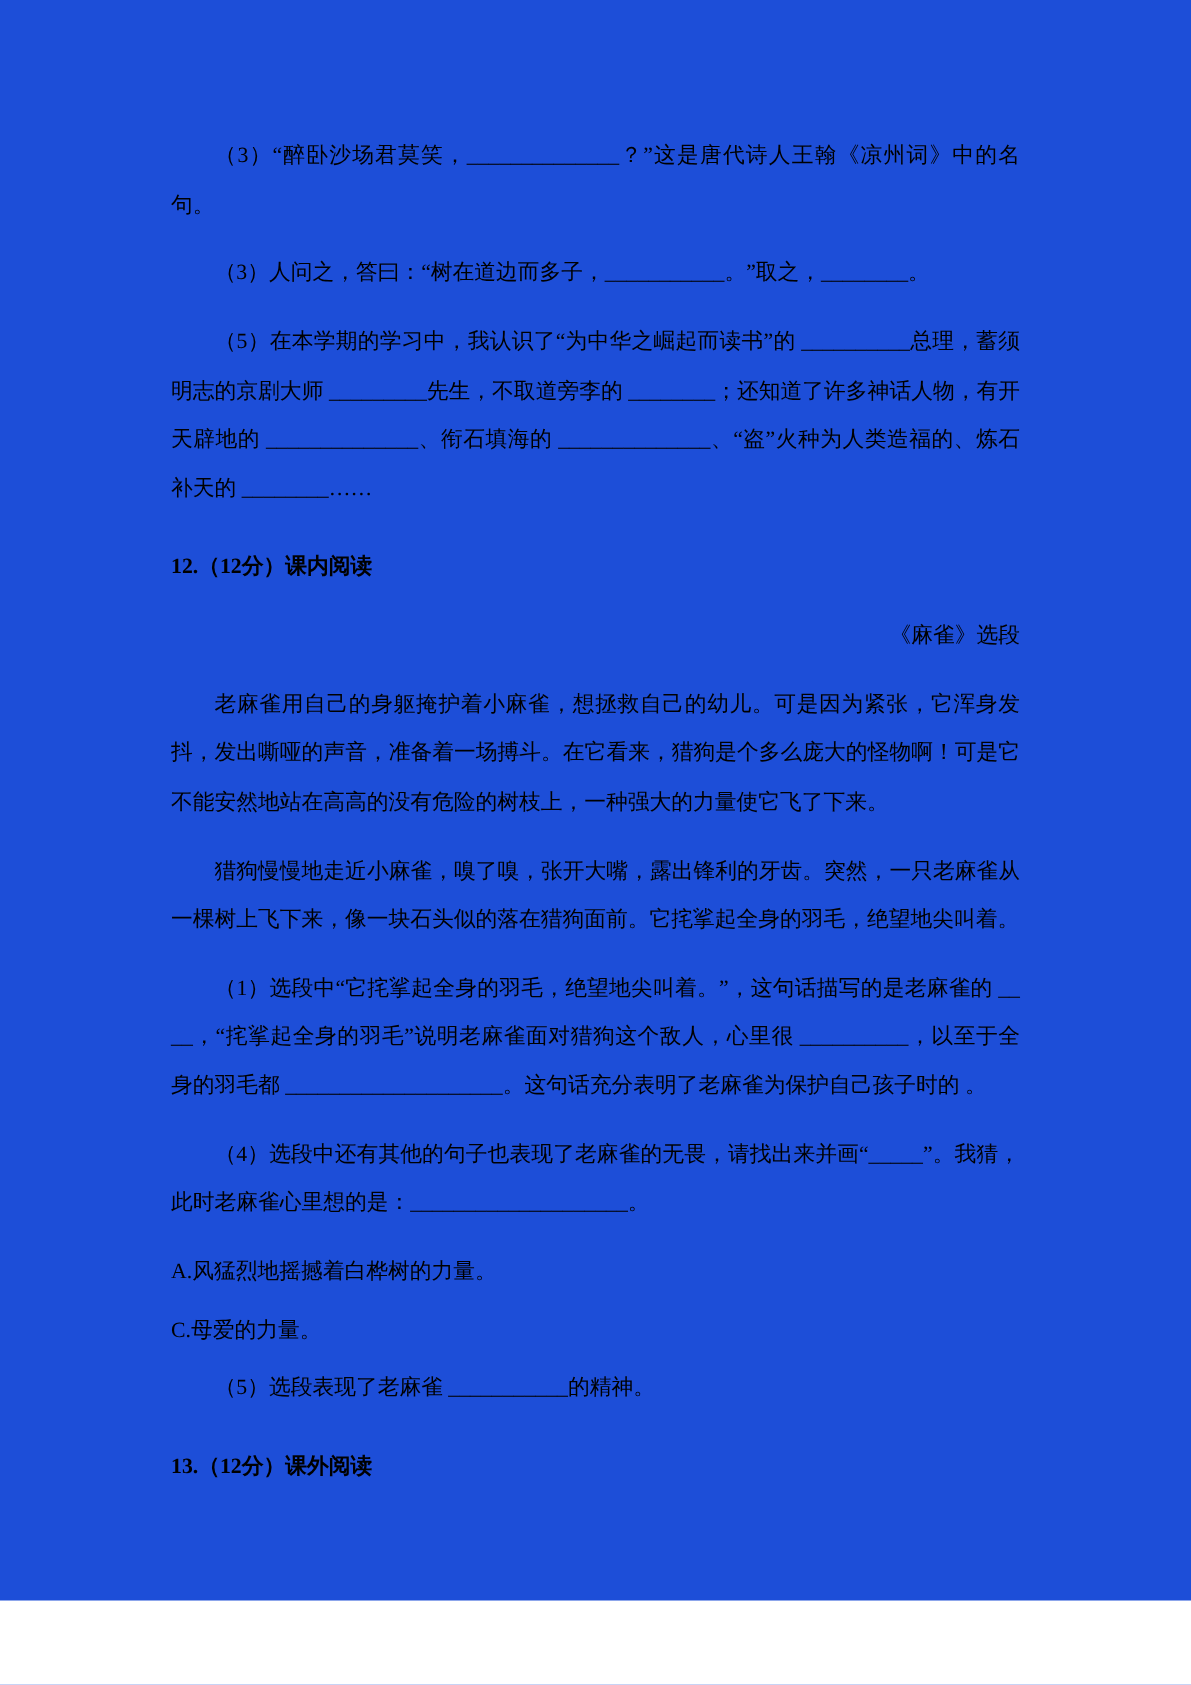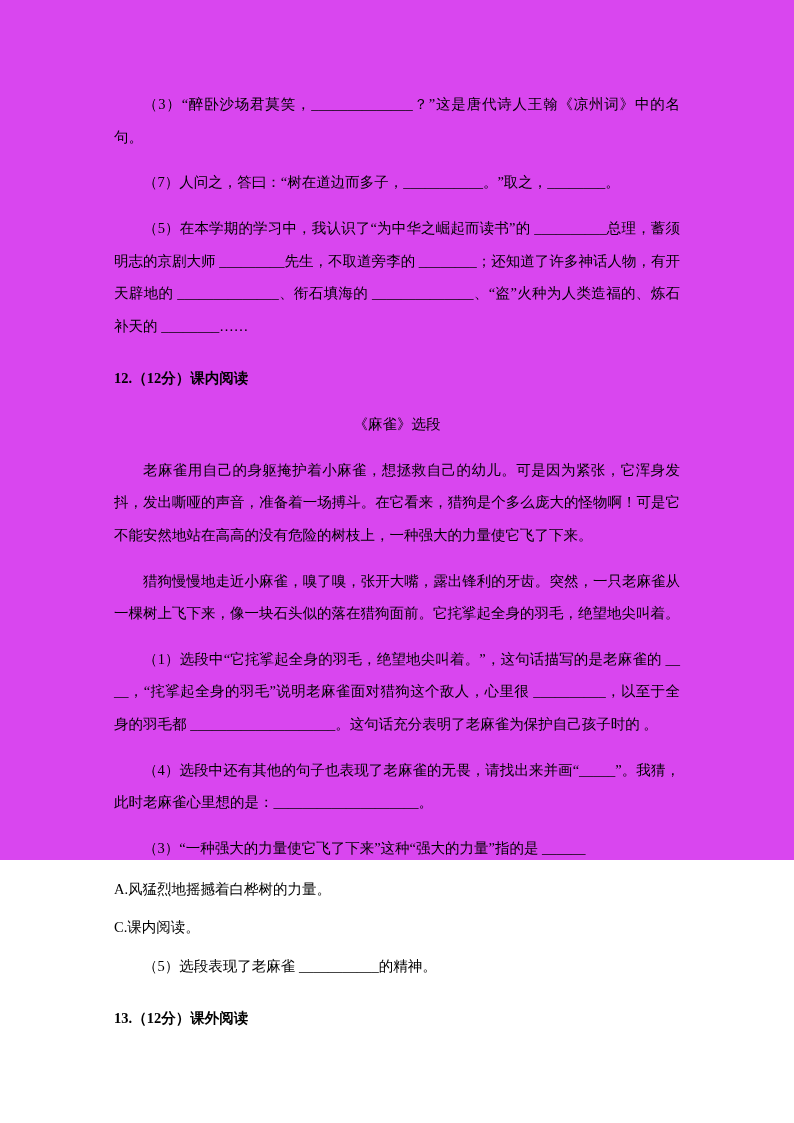--- a/index.html
+++ b/index.html
@@ -10,67 +10,66 @@
   body {
     width: 794px;
     height: 1123px;
     overflow: hidden;
     font-family: "Liberation Serif", "DejaVu Serif", serif;
     color: #000000;
   }
   .page {
     box-sizing: border-box;
     width: 794px;
-    height: 860px;
+    height: 1067px;
     padding: 88px 114px 40px 114px;
-    background: #d946ef;
+    background: #1d4ed8;
   }
   .block {
     font-size: 14.5px;
     line-height: 2.25;
     text-align: justify;
     margin: 0 0 13px 0;
     word-break: break-all;
   }
   .indent {
     text-indent: 2em;
   }
   .center {
-    text-align: center;
+    text-align: right;
     text-indent: 0;
   }
   .question-header {
     margin-top: 20px;
     font-weight: bold;
   }
   .option {
     margin-bottom: 6px;
   }
   .tight {
     margin-bottom: 8px;
   }
 </style>
 </head>
 <body>
 
 <div class="page">
 
   <div class="block indent">（3）“醉卧沙场君莫笑，______________？”这是唐代诗人王翰《凉州词》中的名句。</div>
-  <div class="block indent">（7）人问之，答曰：“树在道边而多子，___________。”取之，________。</div>
+  <div class="block indent">（3）人问之，答曰：“树在道边而多子，___________。”取之，________。</div>
   <div class="block indent">（5）在本学期的学习中，我认识了“为中华之崛起而读书”的 __________总理，蓄须明志的京剧大师 _________先生，不取道旁李的 ________；还知道了许多神话人物，有开天辟地的 ______________、衔石填海的 ______________、“盗”火种为人类造福的、炼石补天的 ________……</div>
 
   <div class="block question-header">12.（12分）课内阅读</div>
   <div class="block center">《麻雀》选段</div>
   <div class="block indent">老麻雀用自己的身躯掩护着小麻雀，想拯救自己的幼儿。可是因为紧张，它浑身发抖，发出嘶哑的声音，准备着一场搏斗。在它看来，猎狗是个多么庞大的怪物啊！可是它不能安然地站在高高的没有危险的树枝上，一种强大的力量使它飞了下来。</div>
   <div class="block indent">猎狗慢慢地走近小麻雀，嗅了嗅，张开大嘴，露出锋利的牙齿。突然，一只老麻雀从一棵树上飞下来，像一块石头似的落在猎狗面前。它挓挲起全身的羽毛，绝望地尖叫着。</div>
 
   <div class="block indent">（1）选段中“它挓挲起全身的羽毛，绝望地尖叫着。”，这句话描写的是老麻雀的 ____，“挓挲起全身的羽毛”说明老麻雀面对猎狗这个敌人，心里很 __________，以至于全身的羽毛都 ____________________。这句话充分表明了老麻雀为保护自己孩子时的 。</div>
   <div class="block indent">（4）选段中还有其他的句子也表现了老麻雀的无畏，请找出来并画“_____”。我猜，此时老麻雀心里想的是：____________________。</div>
-  <div class="block indent tight">（3）“一种强大的力量使它飞了下来”这种“强大的力量”指的是 ______</div>
 
   <div class="block option">A.风猛烈地摇撼着白桦树的力量。</div>
-  <div class="block option">C.课内阅读。</div>
+  <div class="block option">C.母爱的力量。</div>
 
   <div class="block indent">（5）选段表现了老麻雀 ___________的精神。</div>
 
   <div class="block question-header">13.（12分）课外阅读</div>
 
 </div>
 
 </body></html>

